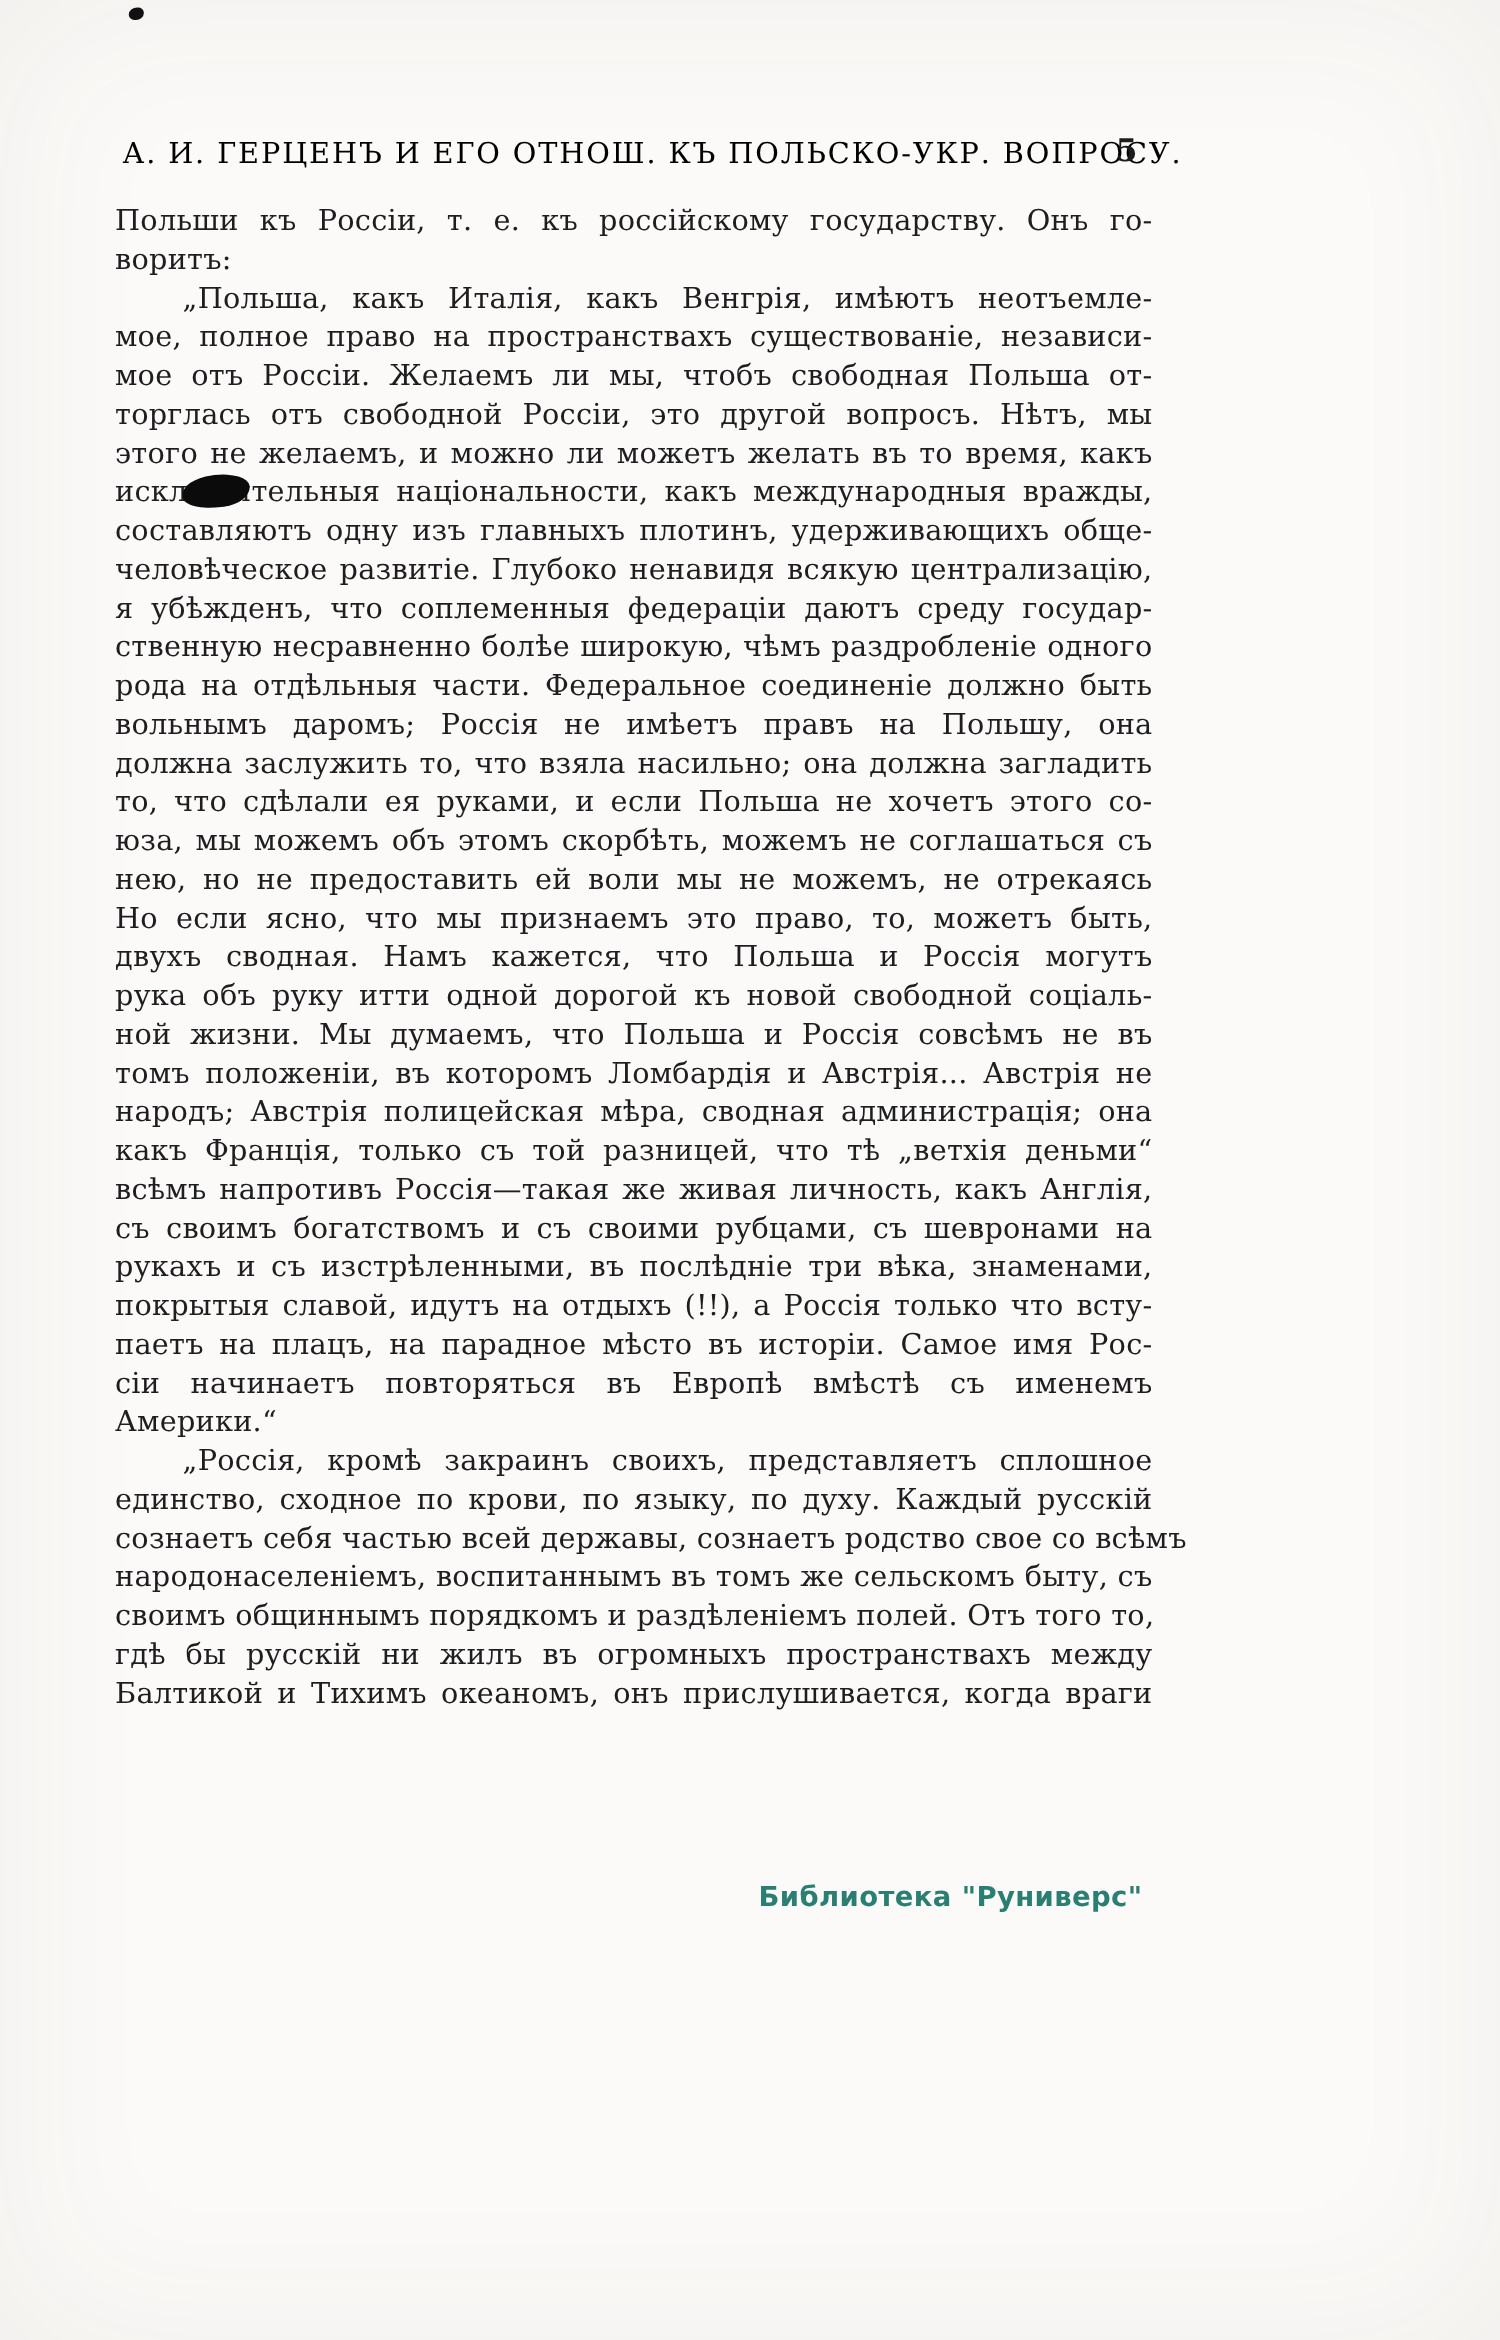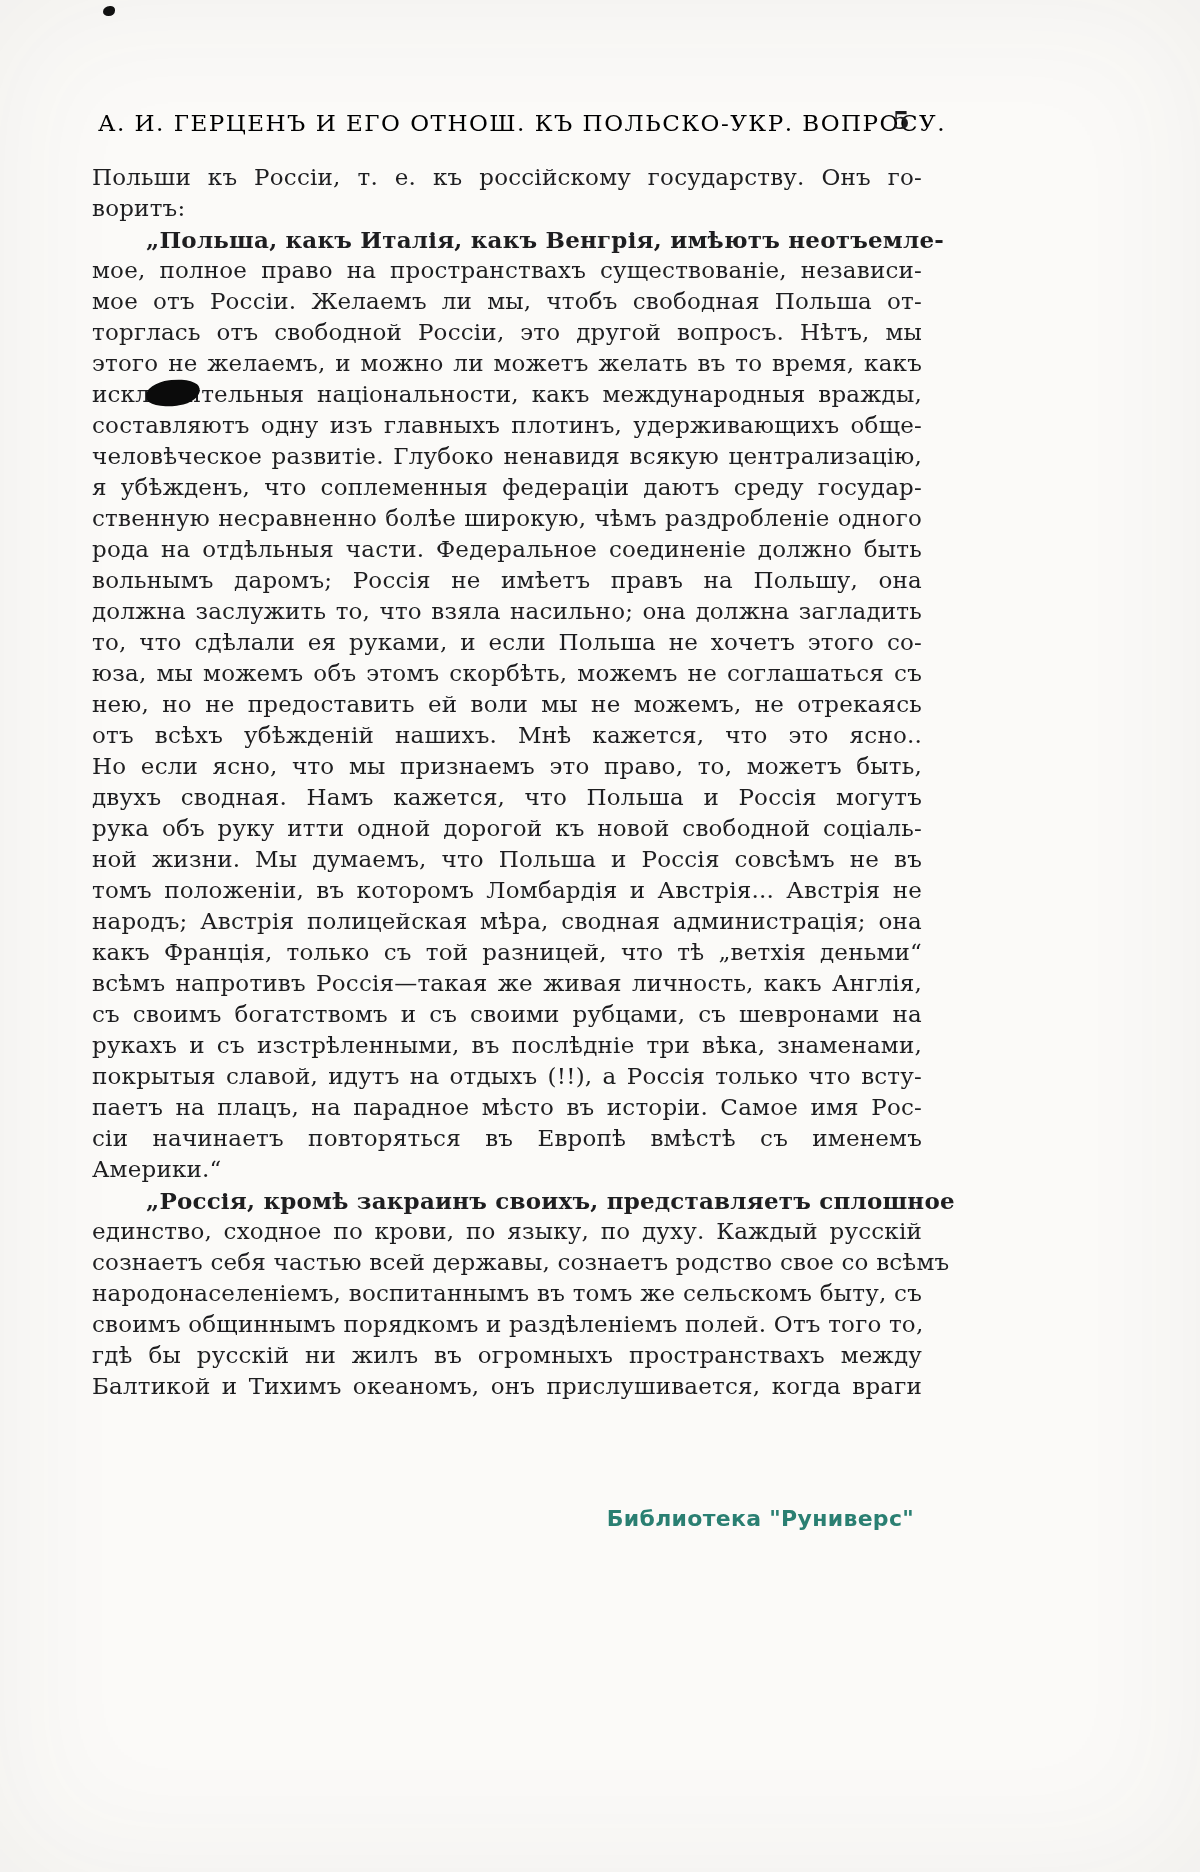--- a/index.html
+++ b/index.html
@@ -53,21 +53,20 @@
     height: 31px;
     text-align: justify;
     text-align-last: justify;
     text-justify: inter-word;
     white-space: nowrap;
     overflow: visible;
     letter-spacing: 0.2px;
   }
   .line.indent {
     text-indent: 54px;
-    font-weight: bold;
   }
   .line.lastline {
     text-align-last: left;
   }
   .ink-blot {
     position: absolute;
     top: 380px;
     left: 146px;
     width: 54px;
     height: 26px;
@@ -116,21 +115,20 @@
       <div class="line">составляютъ одну изъ главныхъ плотинъ, удерживающихъ обще-</div>
       <div class="line">человѣческое развитіе. Глубоко ненавидя всякую централизацію,</div>
       <div class="line">я убѣжденъ, что соплеменныя федераціи даютъ среду государ-</div>
       <div class="line">ственную несравненно болѣе широкую, чѣмъ раздробленіе одного</div>
       <div class="line">рода на отдѣльныя части. Федеральное соединеніе должно быть</div>
       <div class="line">вольнымъ даромъ; Россія не имѣетъ правъ на Польшу, она</div>
       <div class="line">должна заслужить то, что взяла насильно; она должна загладить</div>
       <div class="line">то, что сдѣлали ея руками, и если Польша не хочетъ этого со-</div>
       <div class="line">юза, мы можемъ объ этомъ скорбѣть, можемъ не соглашаться съ</div>
       <div class="line">нею, но не предоставить ей воли мы не можемъ, не отрекаясь</div>
-      <div class="line">отъ всѣхъ убѣжденій нашихъ. Мнѣ кажется, что это ясно..</div>
       <div class="line">Но если ясно, что мы признаемъ это право, то, можетъ быть,</div>
       <div class="line">двухъ сводная. Намъ кажется, что Польша и Россія могутъ</div>
       <div class="line">рука объ руку итти одной дорогой къ новой свободной соціаль-</div>
       <div class="line">ной жизни. Мы думаемъ, что Польша и Россія совсѣмъ не въ</div>
       <div class="line">томъ положеніи, въ которомъ Ломбардія и Австрія... Австрія не</div>
       <div class="line">народъ; Австрія полицейская мѣра, сводная администрація; она</div>
       <div class="line">какъ Франція, только съ той разницей, что тѣ „ветхія деньми“</div>
       <div class="line">всѣмъ напротивъ Россія—такая же живая личность, какъ Англія,</div>
       <div class="line">съ своимъ богатствомъ и съ своими рубцами, съ шевронами на</div>
       <div class="line">рукахъ и съ изстрѣленными, въ послѣдніе три вѣка, знаменами,</div>

